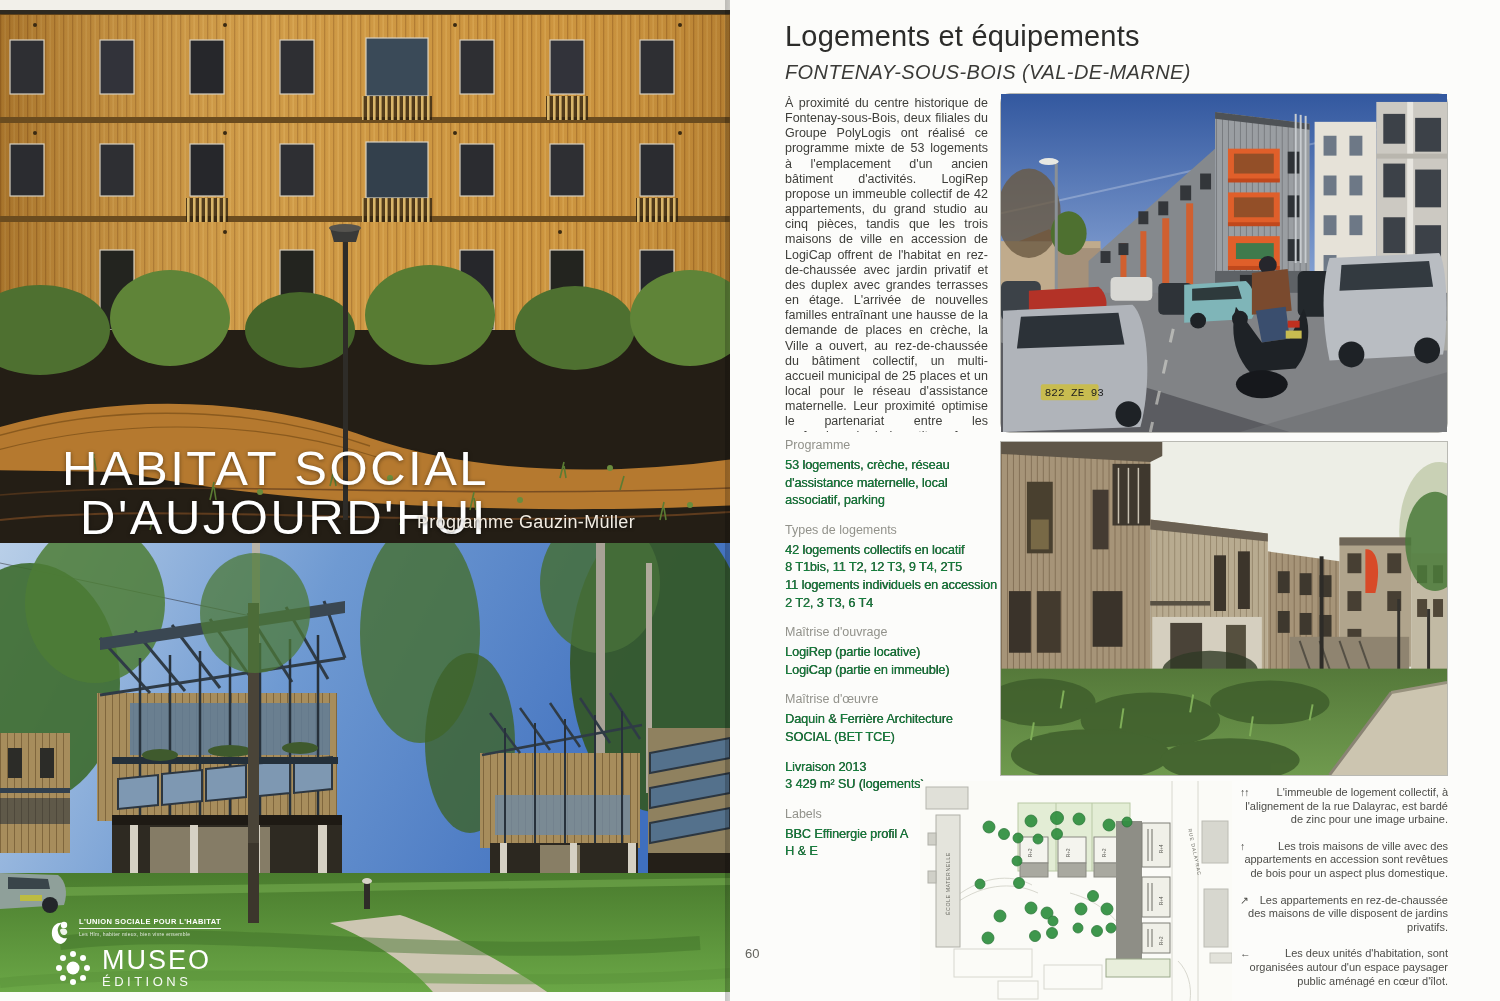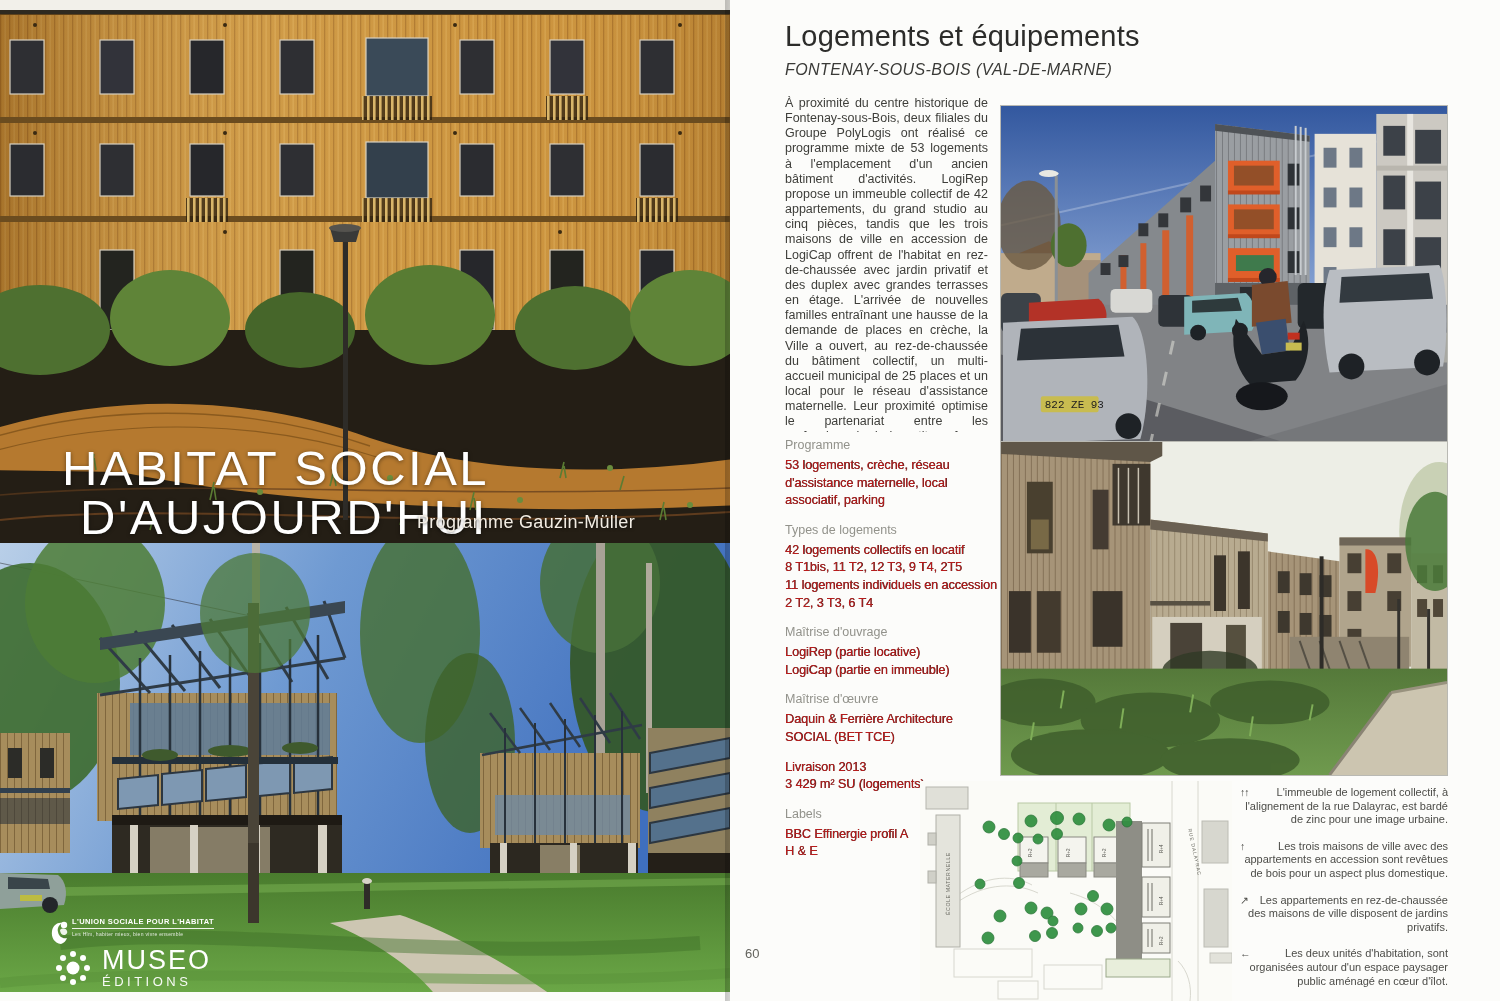--- a/index.html
+++ b/index.html
@@ -9,47 +9,47 @@
   #cover{position:absolute;left:0;top:0;width:730px;height:992px;overflow:hidden;}
   #cover-top{position:absolute;left:0;top:0;width:730px;height:543px;}
   #cover-bottom{position:absolute;left:0;top:543px;width:730px;height:458px;}
   #cover-title{position:absolute;left:62px;top:444px;color:#fff;
                text-shadow:0 1px 4px rgba(0,0,0,.45);line-height:1.0;}
   #cover-title .t1{font-size:49px;letter-spacing:2.5px;font-weight:400;}
   #cover-title .t2{font-size:49px;letter-spacing:2.5px;font-weight:400;margin-left:18px;}
   #cover-author{position:absolute;left:417px;top:512px;color:#f2ede4;font-size:18px;
                 text-shadow:0 1px 3px rgba(0,0,0,.5);letter-spacing:.3px;}
   .logo-union{position:absolute;left:50px;top:917px;color:#fff;display:flex;align-items:flex-start;}
-  .logo-union .txt{}
+  .logo-union .txt{margin-left:7px;}
   .logo-union .t{font-size:7.5px;font-weight:bold;letter-spacing:.4px;
                  border-bottom:1px solid rgba(255,255,255,.9);padding-bottom:2px;}
   .logo-union .s{font-size:5px;letter-spacing:.3px;opacity:.85;margin-top:1.5px;}
   .logo-museo{position:absolute;left:53px;top:948px;display:flex;align-items:center;color:#fff;justify-content:center;}
   .logo-museo .txt{margin-left:9px;}
   .logo-museo .m{font-size:27px;letter-spacing:2px;font-weight:400;line-height:.95;}
   .logo-museo .e{font-size:13px;letter-spacing:3.5px;font-weight:300;opacity:.95;}
   
   #gutter{position:absolute;left:725px;top:0;width:50px;height:1001px;
           background:linear-gradient(90deg,rgba(0,0,0,.22),rgba(0,0,0,.05) 30%,rgba(0,0,0,0) 70%);
           pointer-events:none;}
   
   #page{position:absolute;left:730px;top:0;width:676px;height:1001px;background:#fcfcfa;}
   #art-title{position:absolute;left:55px;top:20px;font-size:29px;color:#2c2c2a;
              letter-spacing:.2px;font-weight:400;}
-  #art-subtitle{position:absolute;left:55px;top:61px;font-size:16px;font-style:italic;
+  #art-subtitle{position:absolute;left:55px;top:61px;font-size:20px;font-style:italic;
                 color:#3a3a37;letter-spacing:.4px;}
   #art-body{position:absolute;left:55px;top:96px;width:203px;height:336px;overflow:hidden;
             font-size:12.5px;line-height:15.15px;text-align:justify;color:#3e3e3a;}
   #sections{position:absolute;left:55px;top:437px;width:220px;}
   .sec{margin-bottom:12px;}
   .sec-label{font-size:12.5px;color:#92928b;margin-bottom:3px;line-height:17px;}
-  .sec-line{font-size:12.7px;color:#b91c1c;line-height:17.6px;letter-spacing:-.1px;
+  .sec-line{font-size:12.7px;color:#15803d;line-height:17.6px;letter-spacing:-.1px;
             text-shadow:.35px 0 0 #2f2f2b;}
   .photo{position:absolute;border:1px solid #b9b9b3;box-sizing:border-box;background:#ddd;}
-  #photo-street{left:270px;top:105px;width:448px;height:340px;}
+  #photo-street{left:270px;top:93px;width:448px;height:340px;border-radius:10px;}
   #photo-houses{left:270px;top:441px;width:448px;height:335px;}
   #siteplan{position:absolute;left:190px;top:781px;width:312px;height:220px;}
   #captions{position:absolute;left:510px;top:786px;width:208px;}
   .caption{position:relative;margin-bottom:13px;}
   .caption .cap-icon{position:absolute;left:0;top:0;font-size:10.5px;color:#4a4a46;letter-spacing:-1px;}
   .caption .cap-text{text-align:right;font-size:11px;line-height:13.6px;color:#4c4c48;}
   #page-number{position:absolute;left:15px;top:946px;font-size:13px;color:#63635d;}
   svg{display:block;}
 </style>
 </head>

